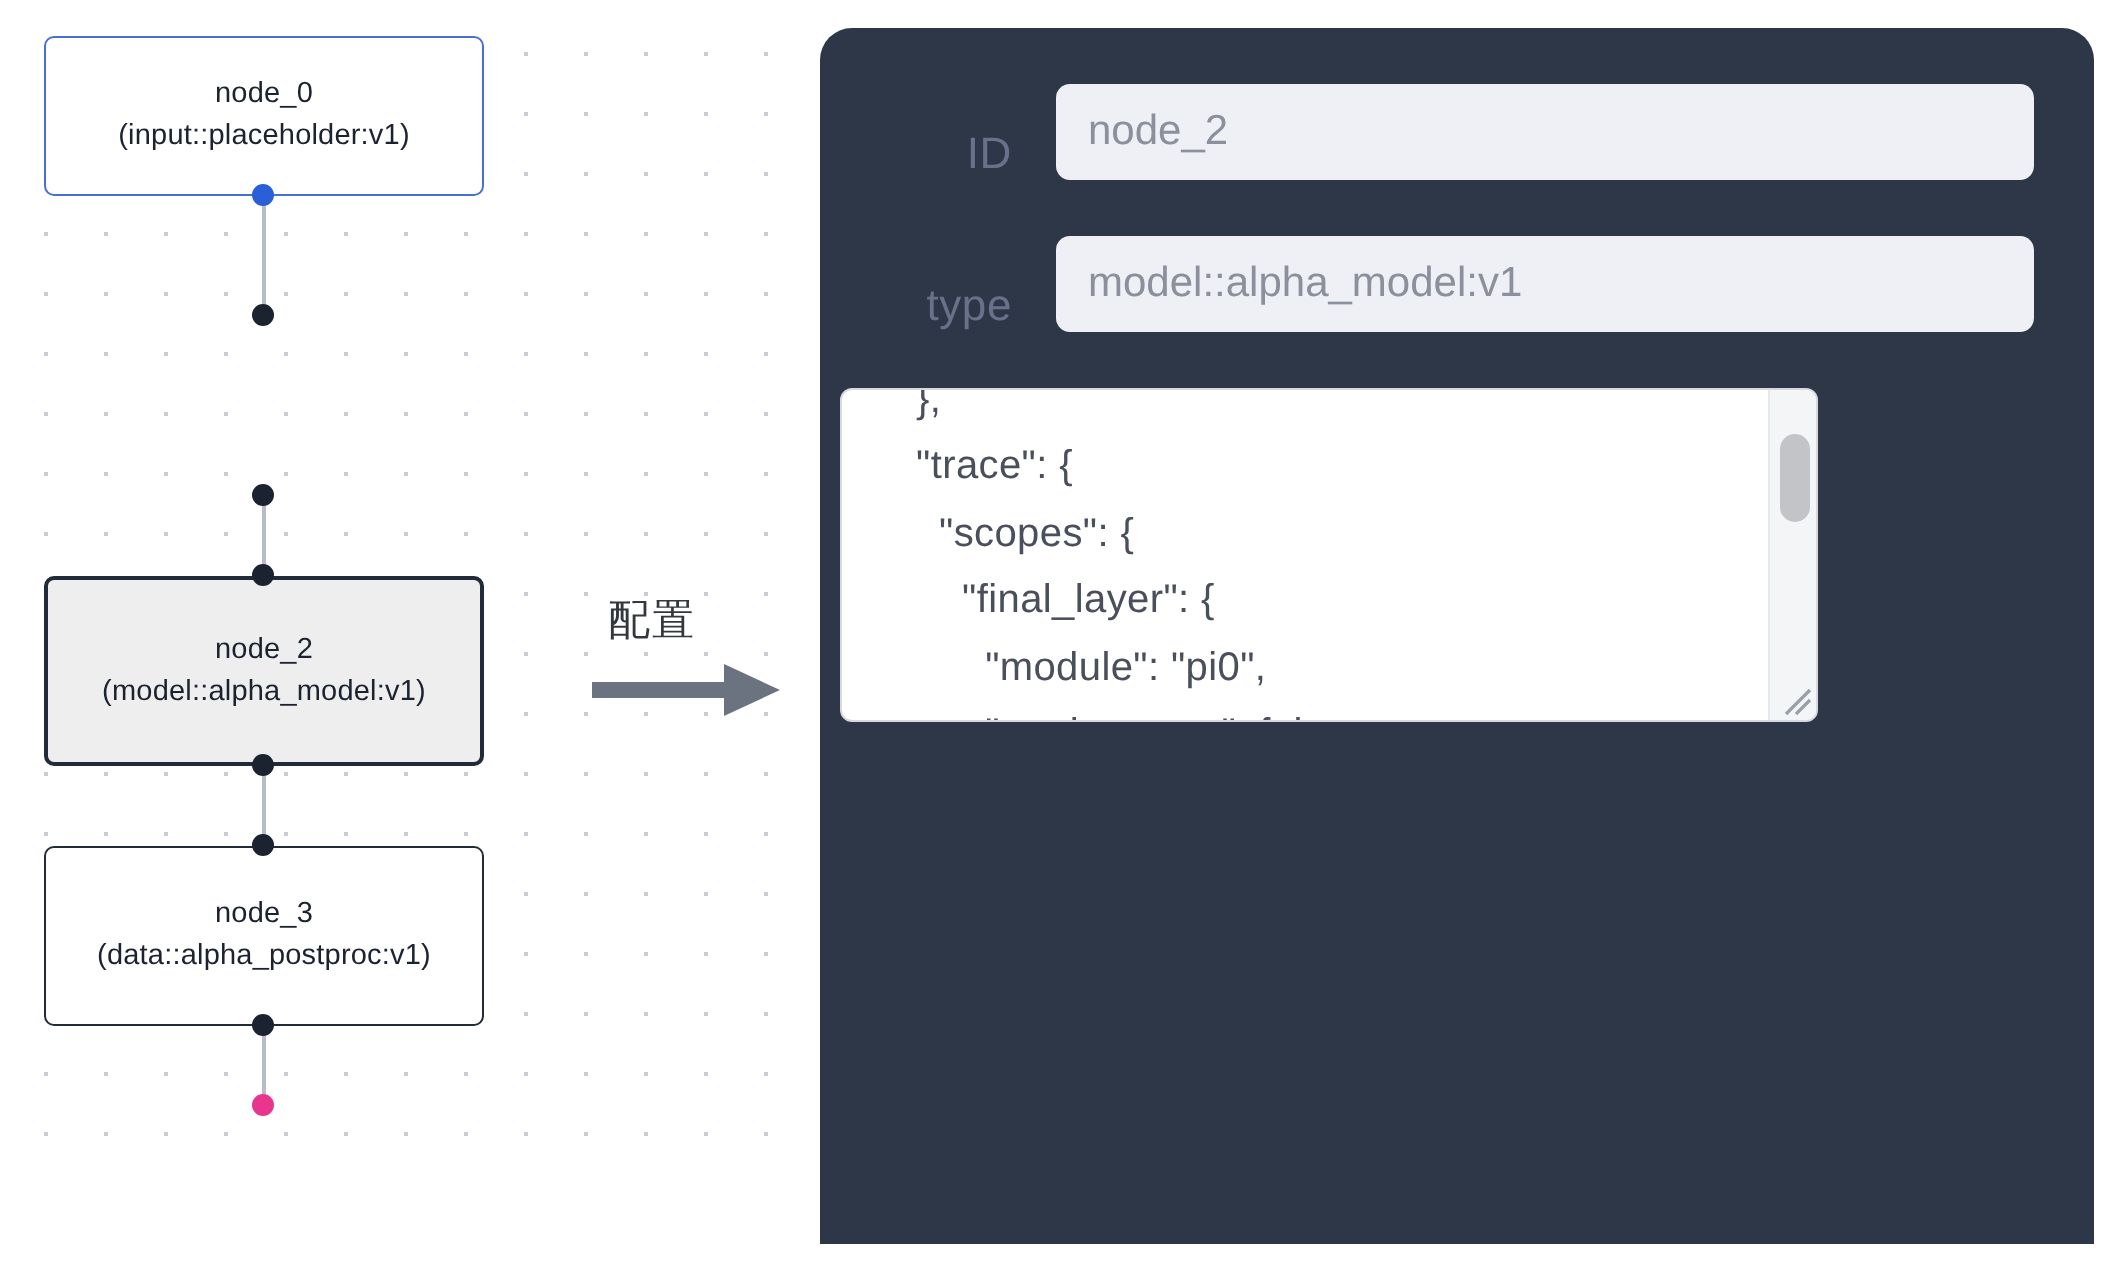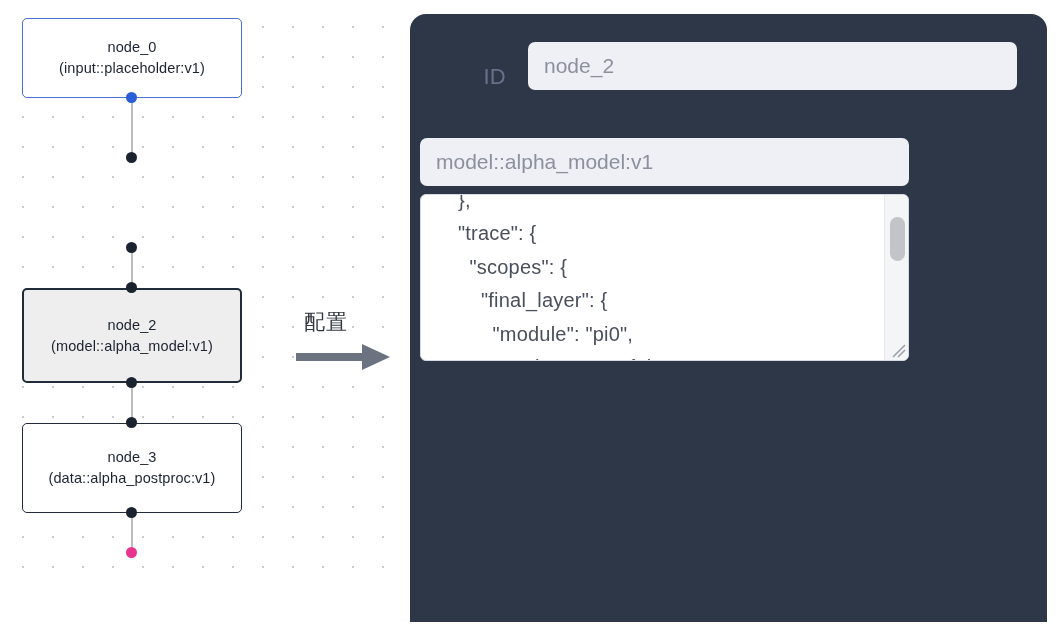--- a/index.html
+++ b/index.html
@@ -63,21 +63,21 @@
   .edge {
     position: absolute;
     left: 131px;
     width: 2px;
     background: #b9bcc4;
   }
 
   
   #arrow-group {
     position: absolute;
-    left: 296px; top: 308px;
+    left: 296px; top: 296px;
     width: 98px; height: 66px;
   }
   #arrow-label {
     position: absolute;
     left: 8px; top: 0;
     font-size: 21px;
     color: #33383f;
     font-family: "DejaVu Sans", sans-serif;
     letter-spacing: 1px;
   }
@@ -114,21 +114,21 @@
     border-radius: 7px;
     color: #8b909c;
     font-size: 21px;
     font-family: "Liberation Sans", sans-serif;
     padding: 0 16px;
     outline: none;
   }
   #row-id      { left: 10px; top: 28px; }
   #row-id .field-input    { width: 489px; height: 48px; }
   #row-type    { left: 10px; top: 104px; }
-  #row-type .field-input  { width: 489px; height: 48px; margin-top: 20px; }
+  #row-type .field-input  { width: 489px; height: 48px; }
 
   #row-config  { left: 10px; top: 180px; align-items: flex-start; }
   #row-config .field-label { padding-top: 14px; }
 
   .config-box {
     position: relative;
     width: 489px; height: 167px;
     background: #ffffff;
     border: 1px solid #d6d9e0;
     border-radius: 6px;
@@ -232,20 +232,21 @@
   </div>
 
   <div id="config-panel">
 
     <div class="field-row" id="row-id">
       <div class="field-label">ID</div>
       <input class="field-input" type="text" value="node_2" style="">
     </div>
 
     <div class="field-row" id="row-type">
+      <div class="field-label">type</div>
       <input class="field-input" type="text" value="model::alpha_model:v1" style="">
     </div>
 
     <div class="field-row" id="row-config">
       <div class="config-box">
         <div id="config-text">        "raw_action",
         "pred"
       ]
     },
     "trace": {

